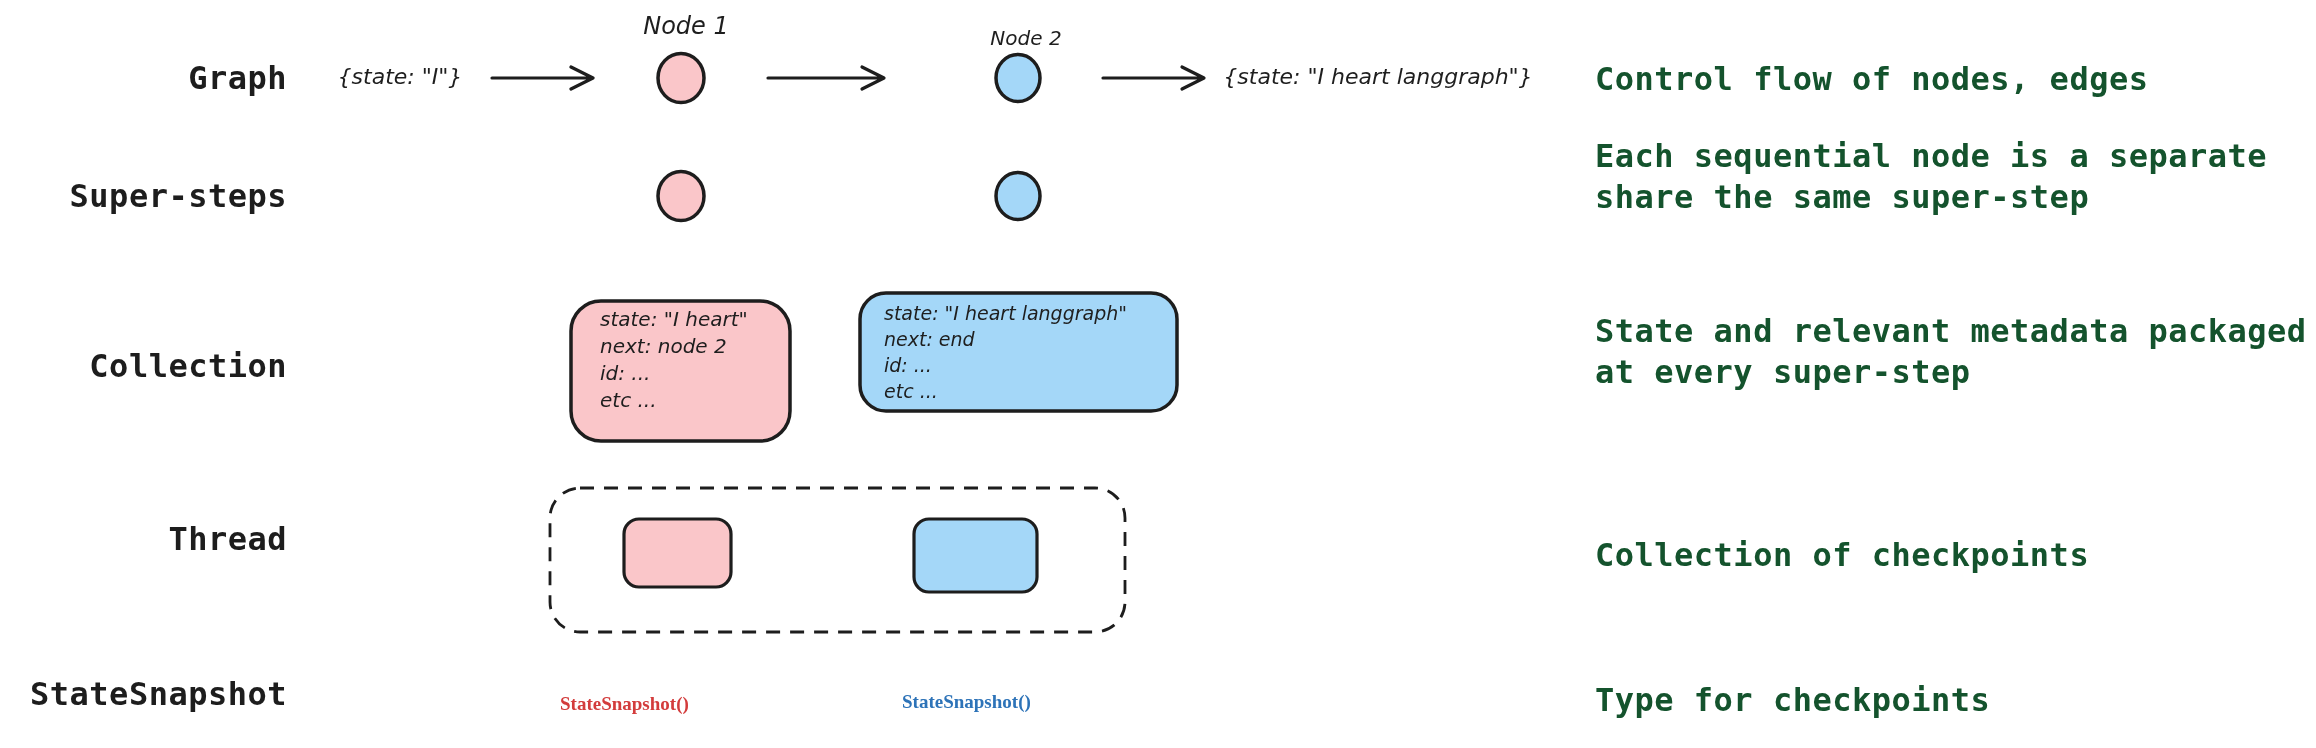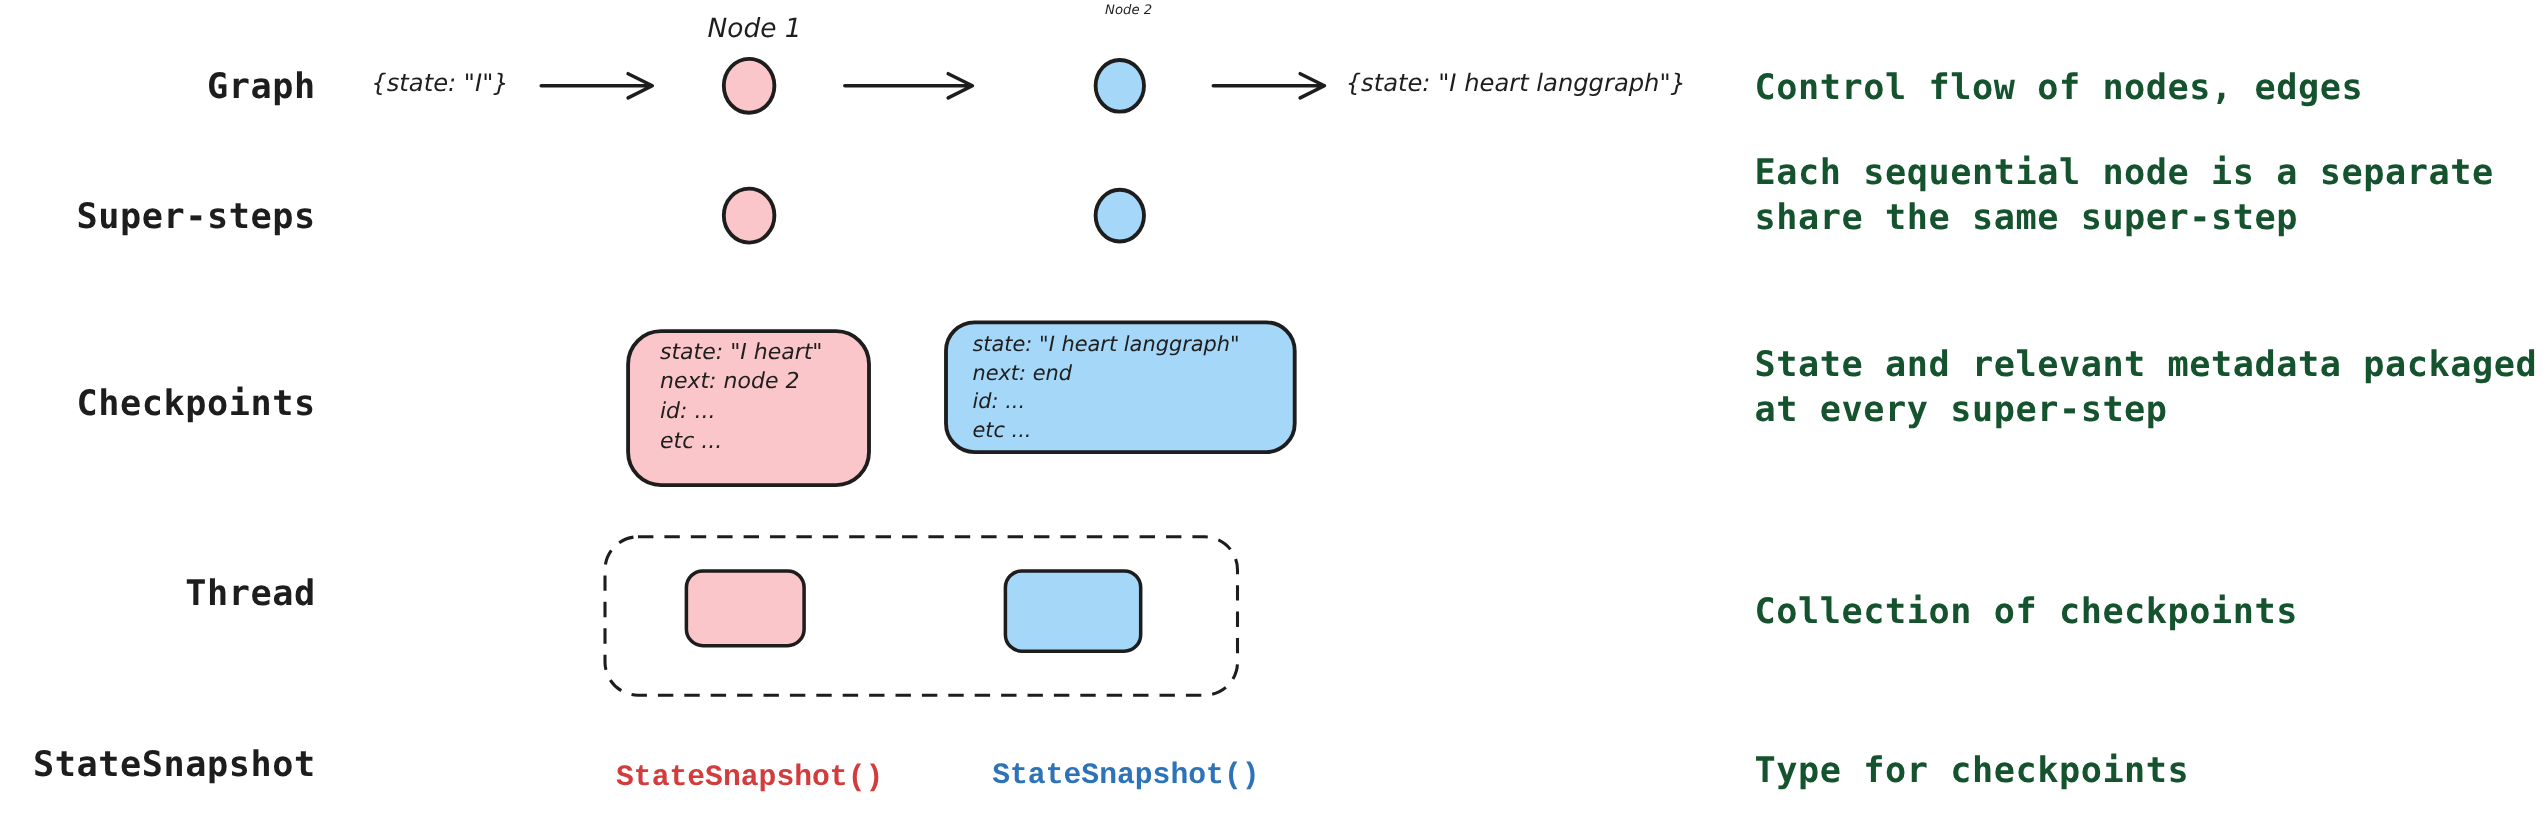--- a/index.html
+++ b/index.html
@@ -44,22 +44,22 @@
     color: #1e1e1e;
     white-space: nowrap;
   }
   .hw.center { transform: translateX(-50%); }
   .hw-block { line-height: 27px; font-size: 20px; }
   .hw-block.small { line-height: 26px; font-size: 19px; }
   .hw-block div { white-space: nowrap; }
   
   .code {
     position: absolute;
-    font-family: Liberation Mono, monospace;
-    font-size: 27px;
+    font-family: Liberation Serif, serif;
+    font-size: 19px;
     font-weight: bold;
     white-space: nowrap;
   }
   .code.red  { color: #d33c3c; }
   .code.blue { color: #2d73b8; }
   svg.layer { position: absolute; left: 0; top: 0; }
 </style>
 </head>
 <body>
 
@@ -83,27 +83,27 @@
     <rect x="860" y="293" width="317" height="118" rx="26" fill="#a4d7f8" stroke="#1d1d1d" stroke-width="3.5"></rect>
 
     <rect x="550" y="488" width="575" height="144" rx="30" fill="none" stroke="#1d1d1d" stroke-width="2.8" stroke-dasharray="14 10"></rect>
 
     <rect x="624" y="519" width="107" height="68" rx="15" fill="#fac6c9" stroke="#1d1d1d" stroke-width="3.2"></rect>
     <rect x="914" y="519" width="123" height="73" rx="15" fill="#a4d7f8" stroke="#1d1d1d" stroke-width="3.2"></rect>
   </svg>
 
   <div class="row-label" style="top:60px">Graph</div>
   <div class="row-label" style="top:178px">Super-steps</div>
-  <div class="row-label" style="top:348px">Checkpoints</div>
+  <div class="row-label" style="top:348px">Collection</div>
   <div class="row-label" style="top:521px">Thread</div>
   <div class="row-label" style="top:676px">StateSnapshot</div>
 
   <div class="hw center" style="left:400px; top:64px; font-size:22px">{state: "I"}</div>
   <div class="hw center" style="left:686px; top:12px; font-size:24px">Node 1</div>
-  <div class="hw center" style="left:1026px; top:2px; font-size:12px">Node 2</div>
+  <div class="hw center" style="left:1026px; top:26px; font-size:20px">Node 2</div>
   <div class="hw center" style="left:1378px; top:64px; font-size:22px">{state: "I heart langgraph"}</div>
 
   <div class="hw hw-block" style="left:600px; top:306px">
     <div>state: "I heart"</div>
     <div>next: node 2</div>
     <div>id: ...</div>
     <div>etc ...</div>
   </div>
   <div class="hw hw-block small" style="left:884px; top:300px">
     <div>state: "I heart langgraph"</div>

